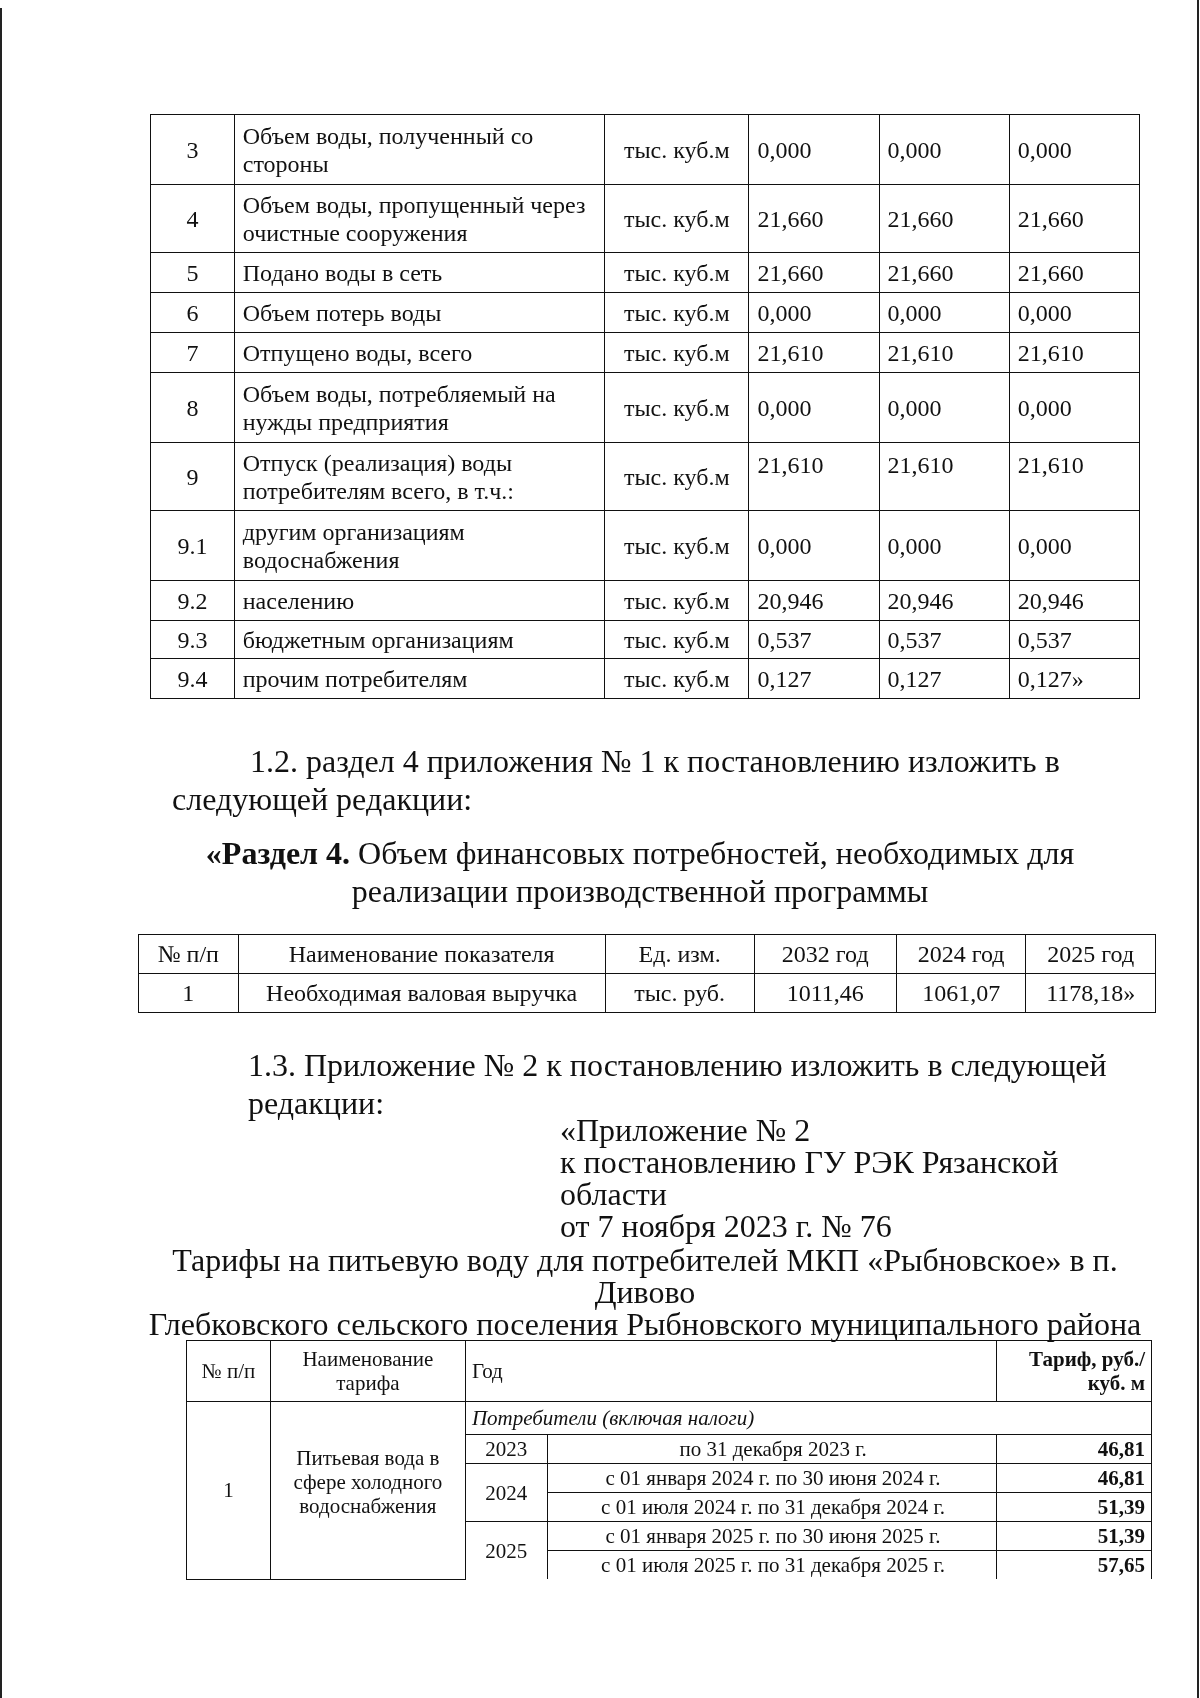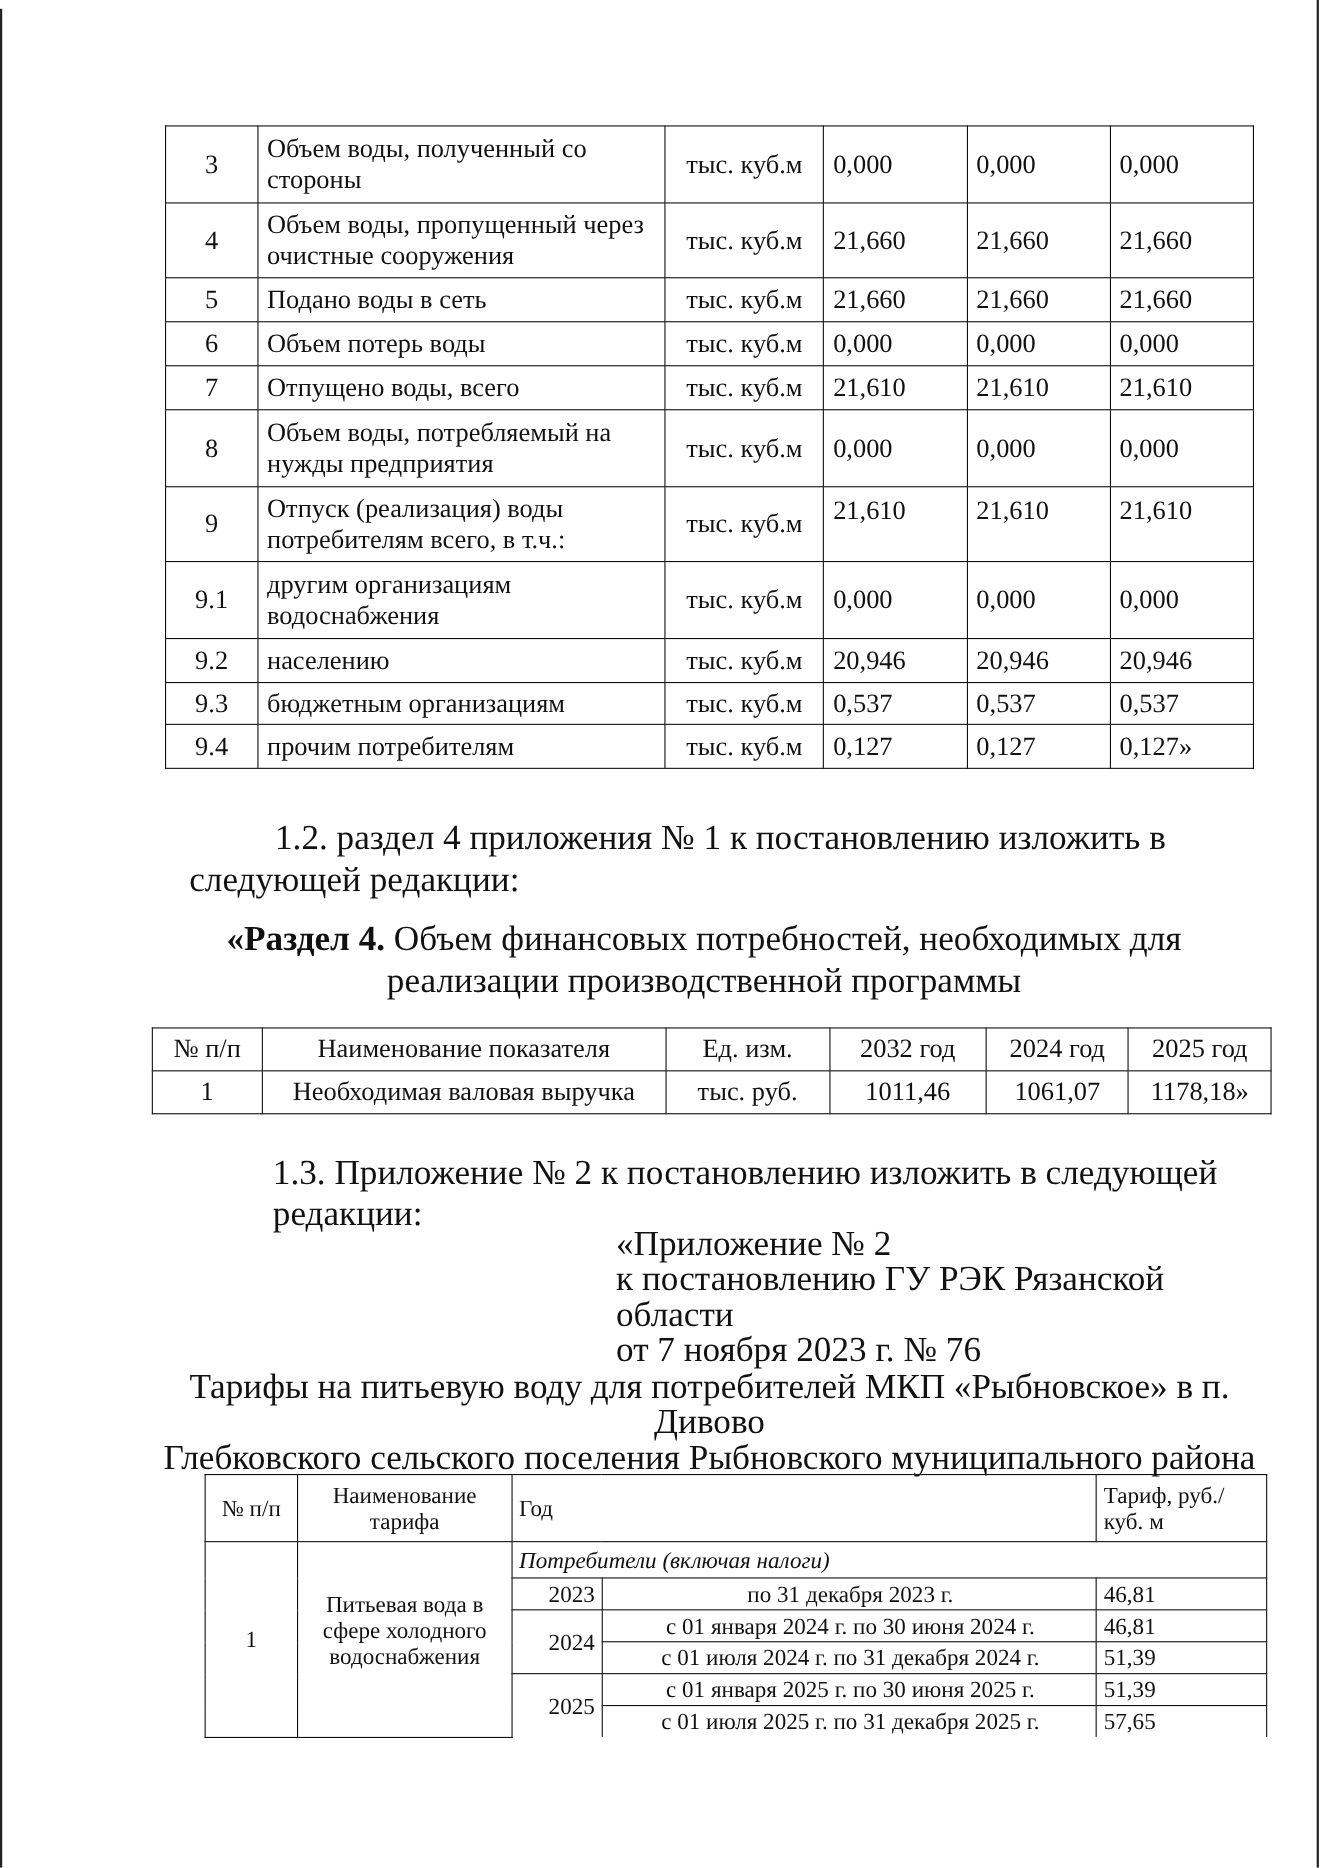--- a/index.html
+++ b/index.html
@@ -35,23 +35,23 @@
   #p13 { left: 248px; top: 1046px; width: 900px; }
   #annex { left: 560px; top: 1114px; width: 600px; line-height: 32px; }
   #tarif-title { left: 140px; top: 1244px; width: 1010px; text-align: center; line-height: 32px; }
 
   
   #t3 { left: 186px; top: 1340px; width: 966px; font-size: 21px; }
   #t3 td { line-height: 24px; padding: 0 6px; }
   #t3 .h { height: 60px; text-align: left; vertical-align: middle; }
   #t3 .num { width: 70px; text-align: center; }
   #t3 .tname { width: 180px; text-align: center; }
-  #t3 .year { width: 68px; text-align: right; }
+  #t3 .year { width: 68px; text-align: center; }
   #t3 .period { width: 430px; text-align: center; padding-left: 8px; }
-  #t3 .tar { width: 140px; text-align: left; }
+  #t3 .tar { width: 140px; text-align: right; font-weight: bold; }
   #t3 .nobot { border-bottom: none; }
   #t3 .consumers { text-align: left; height: 32px; border-right: 1.5px solid #111; font-style: italic; }
   #t3 .datarow td.period, #t3 .datarow td.tar { height: 28px; }
 </style>
 </head>
 <body>
 
 <div class="edge-left"></div>
 <div class="edge-right"></div>
 

